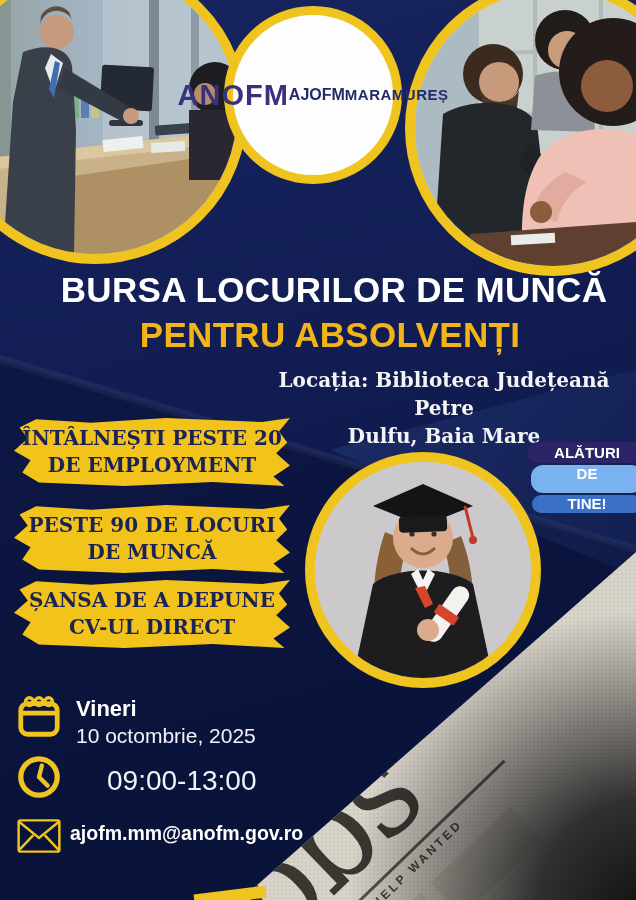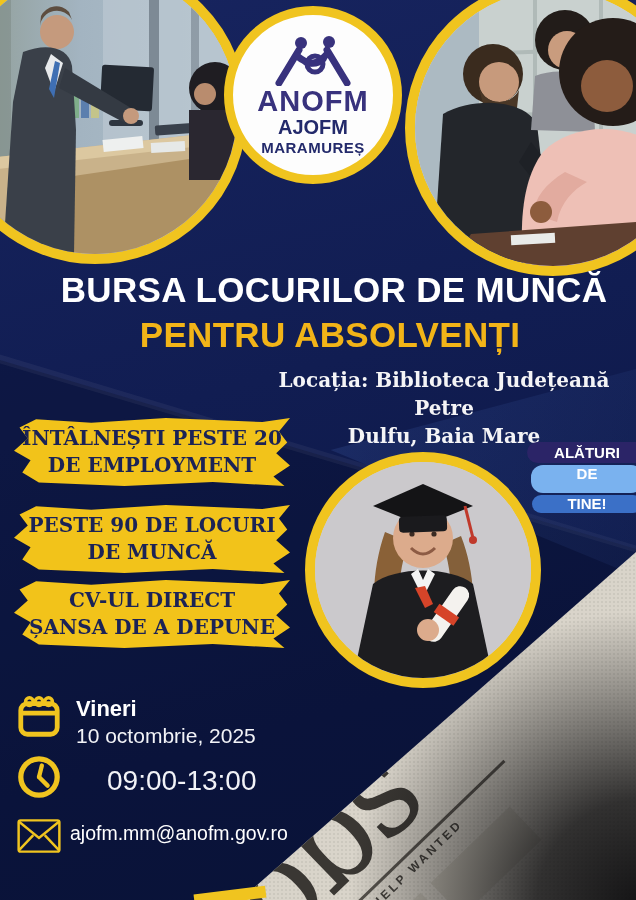--- a/index.html
+++ b/index.html
@@ -19,25 +19,25 @@
 
   
   .circle{position:absolute;border-radius:50%;border:10px solid #f0c41f;overflow:hidden;background:#cfd3d6;}
   .circle-left{left:-57px;top:-40px;width:284px;height:284px;}
   .circle-right{left:405px;top:-20px;width:276px;height:276px;}
   .circle-grad{left:305px;top:452px;width:216px;height:216px;}
   .circle svg{display:block;width:100%;height:100%;}
 
   
   .logo-circle{position:absolute;left:224px;top:6px;width:160px;height:160px;border-radius:50%;
-    background:#fdfdfd;border:9px solid #f0c41f;display:flex;flex-direction:column;
+    background:#fdfdfd;border:9px solid #f0c41f;display:flex;flex-direction:row;
     align-items:center;justify-content:center;text-align:center;}
   .logo-icon{width:84px;height:52px;margin-bottom:1px;}
   .logo-org{font-size:29px;font-weight:800;color:#38327d;letter-spacing:1px;line-height:1;}
-  .logo-agency{font-size:20px;font-weight:800;color:#232a6b;line-height:1.15;}
+  .logo-agency{font-size:16px;font-weight:800;color:#232a6b;line-height:1.15;}
   .logo-region{font-size:15px;font-weight:800;color:#232a6b;letter-spacing:.5px;line-height:1.2;}
 
   
   .title1{position:absolute;left:16px;top:270px;width:100%;text-align:center;
     font-size:35px;font-weight:800;color:#ffffff;letter-spacing:.3px;}
   .title2{position:absolute;left:12px;top:315px;width:100%;text-align:center;
     font-size:35px;font-weight:800;color:#f2b418;letter-spacing:.3px;}
 
   
   .location{position:absolute;left:250px;top:366px;width:388px;text-align:center;
@@ -78,21 +78,21 @@
   .news-vignette{position:absolute;inset:0;
     background:radial-gradient(circle at 102% 102%,rgba(8,8,10,.95) 0%,rgba(8,8,10,.8) 20%,rgba(8,8,10,0) 55%);}
   .sliver{position:absolute;left:194px;top:890px;width:72px;height:12px;background:#f0c41f;transform:rotate(-7deg);}
 
   
   .d-icon{position:absolute;left:16px;}
   .i-cal{top:694px;} .i-clock{top:754px;} .i-mail{top:818px;}
   .d-day{position:absolute;left:76px;top:696px;font-size:22px;font-weight:700;color:#fff;}
   .d-date{position:absolute;left:76px;top:724px;font-size:21px;font-weight:400;color:#f2f3f7;}
   .d-hours{position:absolute;left:76px;top:765px;font-size:28px;font-weight:400;color:#f2f3f7;margin-left:31px;}
-  .d-email{position:absolute;left:70px;top:822px;font-size:19.5px;font-weight:400;color:#fff;}
+  .d-email{position:absolute;left:70px;top:822px;font-size:19.5px;font-weight:700;color:#fff;}
 </style>
 </head>
 <body>
 
 <div class="poster">
 
   <div class="bg-lower"></div>
   <div class="bg-edge"></div>
   <div class="bg-wedge"></div>
 
@@ -198,22 +198,22 @@
     </div>
   </div>
   <div class="banner banner2">
     <div class="banner-text">
       <div>PESTE 90 DE LOCURI</div>
       <div>DE MUNCĂ</div>
     </div>
   </div>
   <div class="banner banner3">
     <div class="banner-text">
+      <div>ȘANSA DE A DEPUNE</div>
       <div>CV-UL DIRECT</div>
-      <div>ȘANSA DE A DEPUNE</div>
     </div>
   </div>
 
   <div class="badge">
     <div class="pill pill1">ALĂTURI</div>
     <div class="pill pill2">DE</div>
     <div class="pill pill3">TINE!</div>
   </div>
 
   <div class="news">

